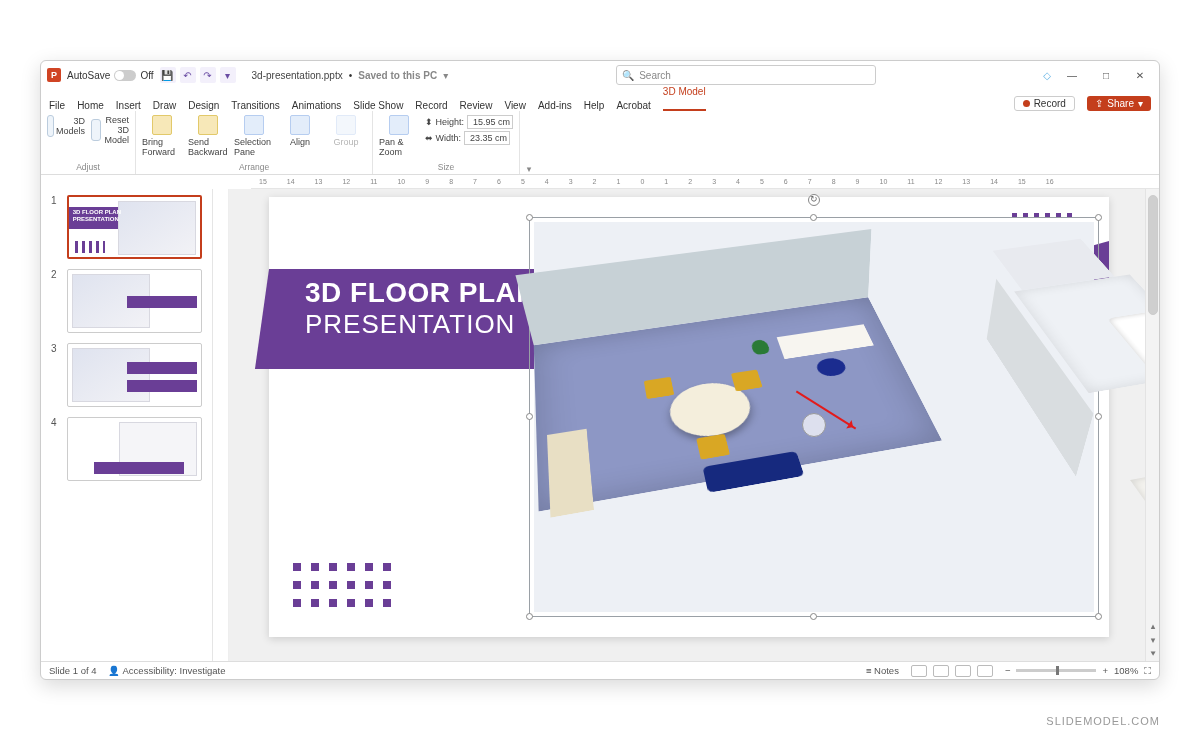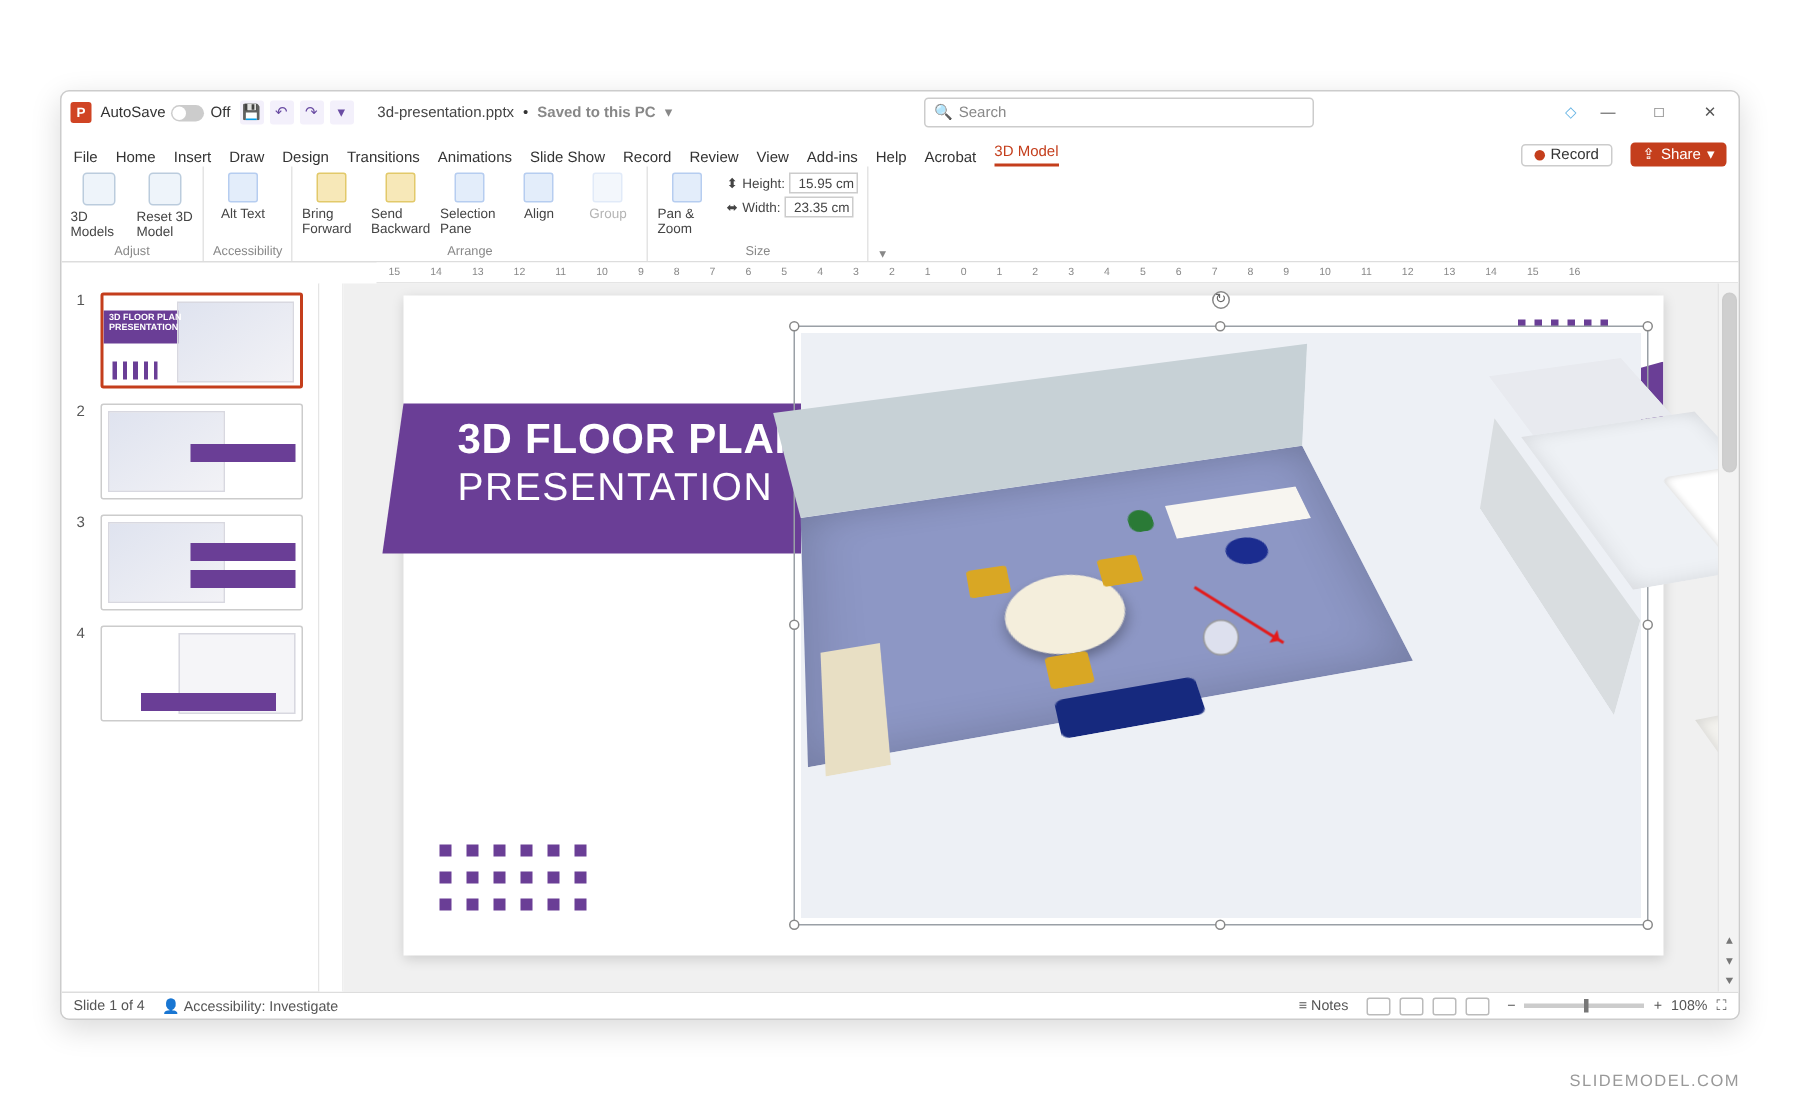--- a/index.html
+++ b/index.html
@@ -20,32 +20,32 @@
 .doc-title { color: #444; margin-left: 10px; }
 .saved { color: #888; font-weight: bold; }
 .titlebar .center { flex: 1; display: flex; justify-content: center; }
 .searchbox { width: 260px; height: 20px; border: 1px solid #ccc; border-radius: 3px; display: flex; align-items: center; padding: 0 6px; gap: 4px; color: #888; font-size: 10px; }
 .titlebar .right { display: flex; align-items: center; gap: 8px; }
 .win-btn { width: 26px; height: 20px; display: flex; align-items: center; justify-content: center; font-size: 10px; color: #555; }
 
 
 .menutabs { height: 22px; display: flex; align-items: flex-end; padding: 0 8px; gap: 12px; font-size: 10px; color: #333; border-bottom: 0; }
 .menutabs .tab { cursor: pointer; }
-.menutabs .tab.active { color: #c43e1c; border-bottom: 2px solid #c43e1c; padding-bottom: 2px; }
+.menutabs .tab.active { color: #c43e1c; border-bottom: 2px solid #c43e1c; padding-bottom: 12px; }
 .spacer { flex: 1; }
 .record-btn { border: 1px solid #ccc; border-radius: 3px; padding: 1px 8px; display: flex; align-items: center; gap: 4px; }
 .record-btn .dot { width: 7px; height: 7px; background: #c43e1c; border-radius: 50%; }
 .share-btn { background: #c43e1c; color: #fff; border-radius: 3px; padding: 2px 8px; display: flex; align-items: center; gap: 4px; }
 
 
 .ribbon { height: 64px; border-bottom: 1px solid #ddd; display: flex; font-size: 9px; color: #444; }
 .rgroup { border-right: 1px solid #e4e4e4; display: flex; flex-direction: column; justify-content: space-between; padding: 4px 6px 2px; }
 .rgroup .tools { display: flex; gap: 6px; align-items: flex-start; }
 .rgroup .label { text-align: center; color: #888; font-size: 8.5px; padding-top: 1px; }
-.big-btn { display: flex; flex-direction: column; align-items: center; gap: 2px; width: 38px; }
+.big-btn { display: flex; align-items: center; gap: 2px; width: 38px; text-align: right; }
 .big-btn .ico { width: 22px; height: 22px; border: 1px solid #bcd; border-radius: 3px; background: #eef4fa; }
 .view-gallery { width: 200px; height: 42px; border: 1px solid #ddd; border-radius: 3px; background: #fafafa; display:flex; align-items:center; gap:4px; padding:3px; overflow:hidden; }
 .view-thumb { width: 42px; height: 32px; background: linear-gradient(135deg,#e8e4ef,#f6f3fa); border:1px solid #ddd; border-radius:2px; }
 .sm-btn { display: flex; flex-direction: column; align-items: center; width: 40px; gap: 2px; }
 .sm-btn .ico { width: 20px; height: 20px; background: #f7e8b8; border: 1px solid #e2c96a; border-radius: 2px; }
 .sm-btn .ico.blue { background:#e3edfa; border-color:#b6cdf0; }
 .size-fields { display:flex; flex-direction: column; gap:2px; font-size:9px; }
 .size-row { display:flex; align-items:center; gap:3px; }
 .size-row .numbox { width:46px; height:14px; border:1px solid #ccc; padding:0 2px; display:flex; align-items:center; justify-content:flex-end; }
 .ribbon-collapse { width:18px; display:flex; align-items:flex-end; justify-content:center; color:#888; }
@@ -204,29 +204,20 @@
         <div class="big-btn">
             <div class="ico"></div>
             <span>3D Models</span>
           </div>
         <div class="big-btn">
             <div class="ico"></div>
             <span>Reset 3D Model</span>
           </div>
       </div>
       <div class="label">Adjust</div>
-    </div>
-    <div class="rgroup">
-      <div class="tools">
-          <div class="sm-btn">
-            <div class="ico blue"></div>
-            <span>Alt Text</span>
-          </div>
-        </div>
-      <div class="label">Accessibility</div>
     </div>
     <div class="rgroup">
       <div class="tools">
         <div class="sm-btn">
             <div class="ico"></div>
             <span>Bring Forward</span>
           </div>
         <div class="sm-btn">
             <div class="ico"></div>
             <span>Send Backward</span>

